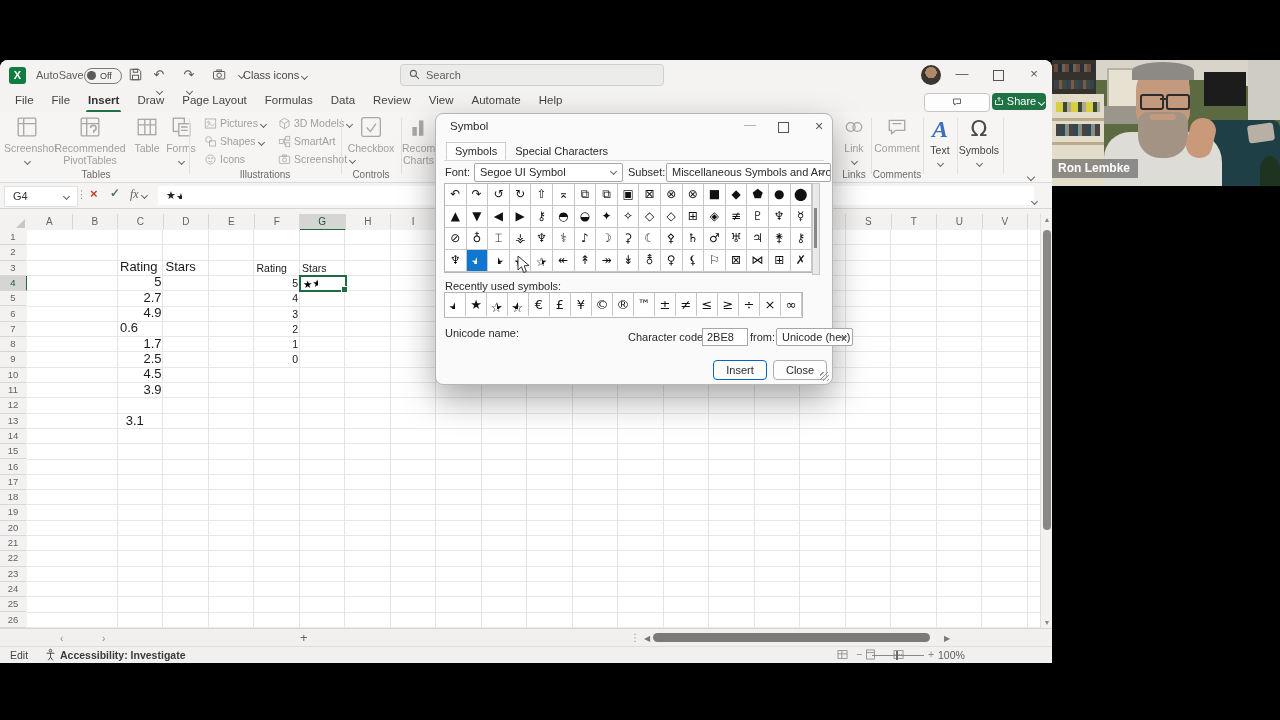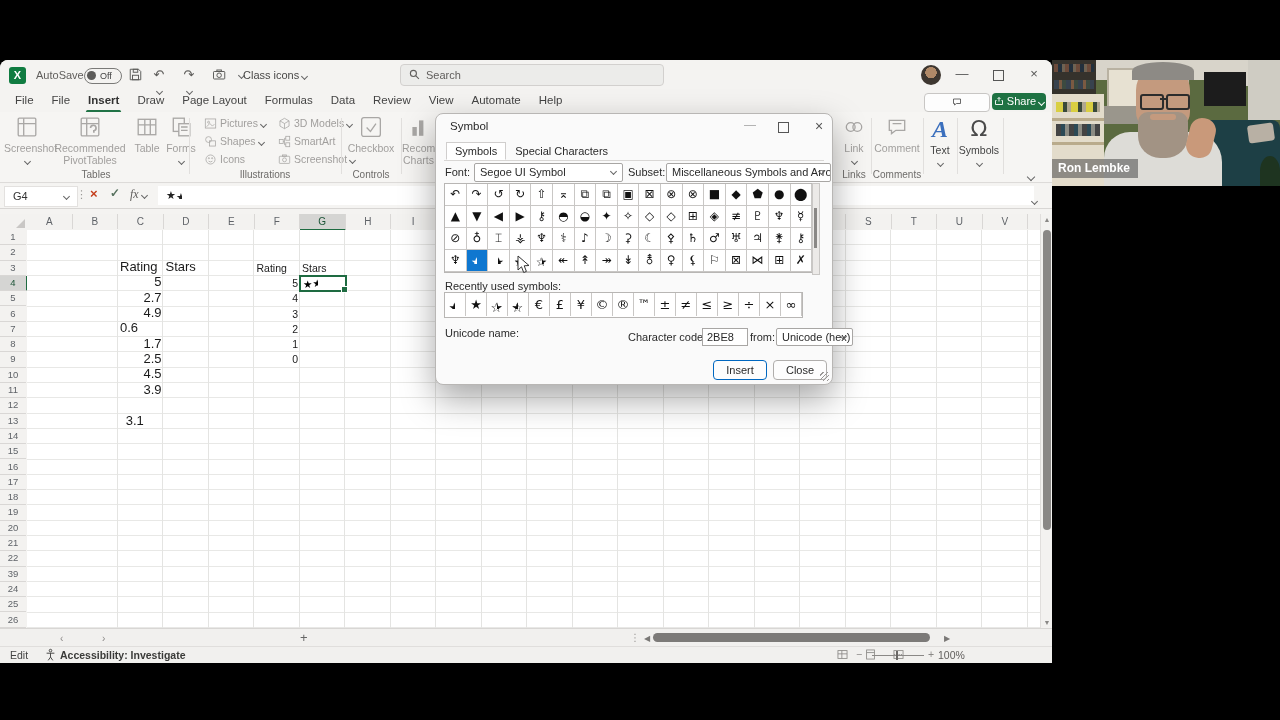--- a/index.html
+++ b/index.html
@@ -403,21 +403,21 @@
         <div class="row-h" style="top: 183.6px; height: 14.3px; line-height: 14.3px;">13</div>
         <div class="row-h" style="top: 198.9px; height: 14.3px; line-height: 14.3px;">14</div>
         <div class="row-h" style="top: 214.2px; height: 14.3px; line-height: 14.3px;">15</div>
         <div class="row-h" style="top: 229.5px; height: 14.3px; line-height: 14.3px;">16</div>
         <div class="row-h" style="top: 244.8px; height: 14.3px; line-height: 14.3px;">17</div>
         <div class="row-h" style="top: 260.1px; height: 14.3px; line-height: 14.3px;">18</div>
         <div class="row-h" style="top: 275.4px; height: 14.3px; line-height: 14.3px;">19</div>
         <div class="row-h" style="top: 290.7px; height: 14.3px; line-height: 14.3px;">20</div>
         <div class="row-h" style="top: 306px; height: 14.3px; line-height: 14.3px;">21</div>
         <div class="row-h" style="top: 321.3px; height: 14.3px; line-height: 14.3px;">22</div>
-        <div class="row-h" style="top: 336.6px; height: 14.3px; line-height: 14.3px;">39</div>
+        <div class="row-h" style="top: 336.6px; height: 14.3px; line-height: 14.3px;">23</div>
         <div class="row-h" style="top: 351.9px; height: 14.3px; line-height: 14.3px;">24</div>
         <div class="row-h" style="top: 367.2px; height: 14.3px; line-height: 14.3px;">25</div>
         <div class="row-h" style="top: 382.5px; height: 14.3px; line-height: 14.3px;">26</div>
       </div>
     <div id="sheet-body">
         <div class="cell lg" style="left: 91px; top: 29.1px; width: 41.5px; padding: 0px 2px; text-align: left;">Rating</div>
         <div class="cell lg" style="left: 136.5px; top: 29.1px; width: 41.5px; padding: 0px 2px; text-align: left;">Stars</div>
         <div class="cell sm" style="left: 227.5px; top: 30.6px; width: 41.5px; padding: 0px 2px; text-align: left;">Rating</div>
         <div class="cell sm" style="left: 273px; top: 30.6px; width: 41.5px; padding: 0px 2px; text-align: left;">Stars</div>
         <div class="cell lg" style="left: 91px; top: 44.4px; width: 41.5px; padding: 0px 2px; text-align: right;">5</div>

